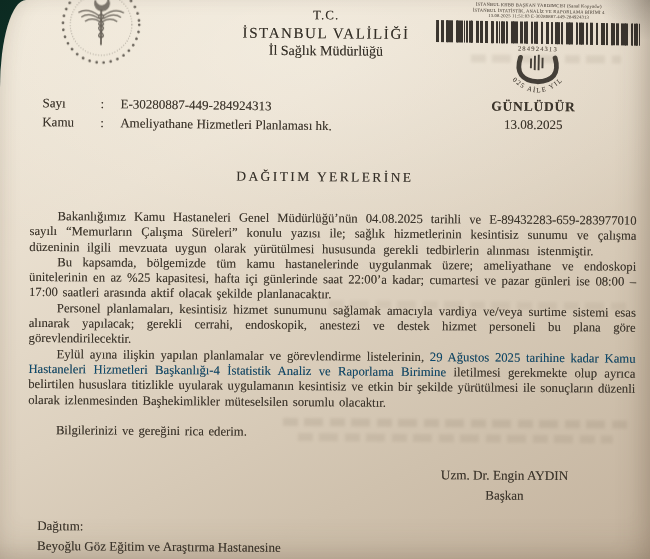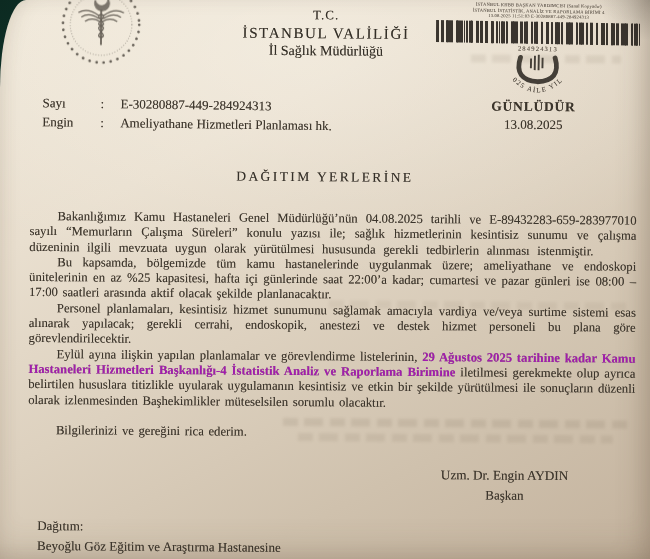--- a/index.html
+++ b/index.html
@@ -56,21 +56,21 @@
   .gunludur-d{font-size:13px;margin-top:2px;}
 
   .title{position:absolute;left:30px;right:30px;top:169px;text-align:center;
          font-size:13.5px;letter-spacing:2.4px;color:#34302a;}
 
   
   .bodytext{position:absolute;left:30px;right:13px;top:211px;font-size:12.7px;line-height:15.3px;
             text-align:justify;color:#3b352c;}
   .bodytext p{margin:0;text-indent:28px;word-spacing:1.5px;}
   .bodytext p.wide{word-spacing:4.5px;}
-  .bodytext b{font-weight:bold;color:#a21caf;}
+  .bodytext b{font-weight:normal;color:#0c4a6e;}
   .closing{margin-top:15px !important;}
 
   .signature{position:absolute;left:392px;top:466px;width:230px;text-align:center;}
   .sig-name{font-size:13.2px;}
   .sig-title{font-size:13px;margin-top:4px;}
 
   .footer{position:absolute;left:40px;top:518px;font-size:13px;line-height:20px;}
 
   
   .ghost{position:absolute;height:8px;filter:blur(1.4px);opacity:.12;pointer-events:none;
@@ -125,21 +125,21 @@
     </svg>
   </div>
 
   <div class="meta">
     <div class="meta-row">
       <span class="meta-label">Sayı</span>
       <span class="meta-colon">:</span>
       <span>E-30280887-449-284924313</span>
     </div>
     <div class="meta-row">
-      <span class="meta-label">Engin</span>
+      <span class="meta-label">Kamu</span>
       <span class="meta-colon">:</span>
       <span>Ameliyathane Hizmetleri Planlaması hk.</span>
     </div>
   </div>
 
   <div class="gunludur">
     <div class="gunludur-t">GÜNLÜDÜR</div>
     <div class="gunludur-d">13.08.2025</div>
   </div>
 

